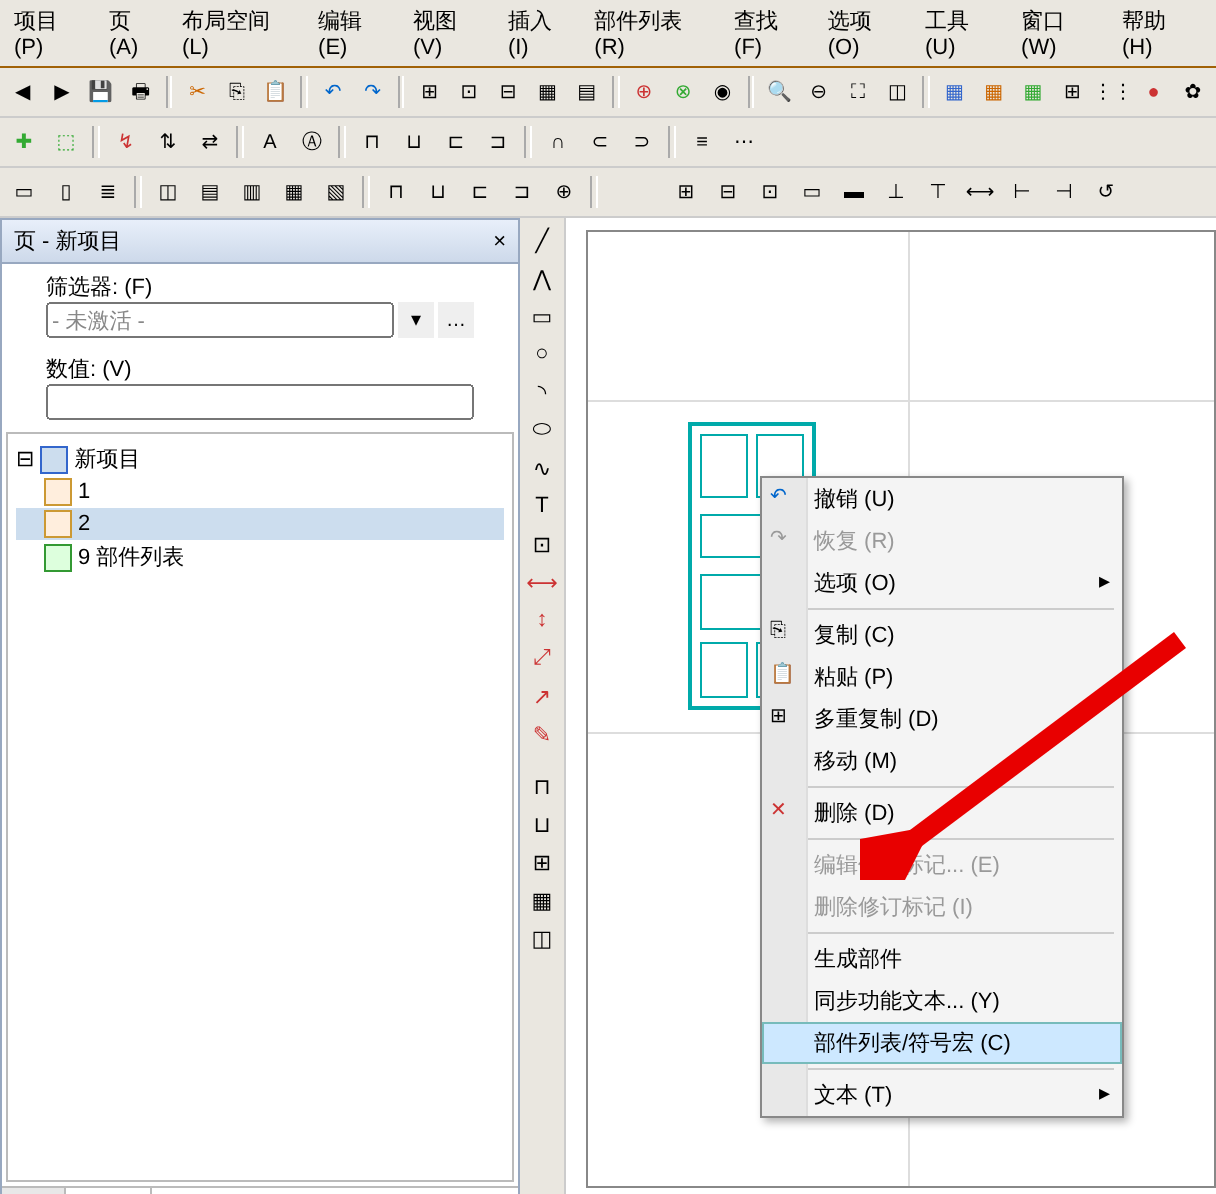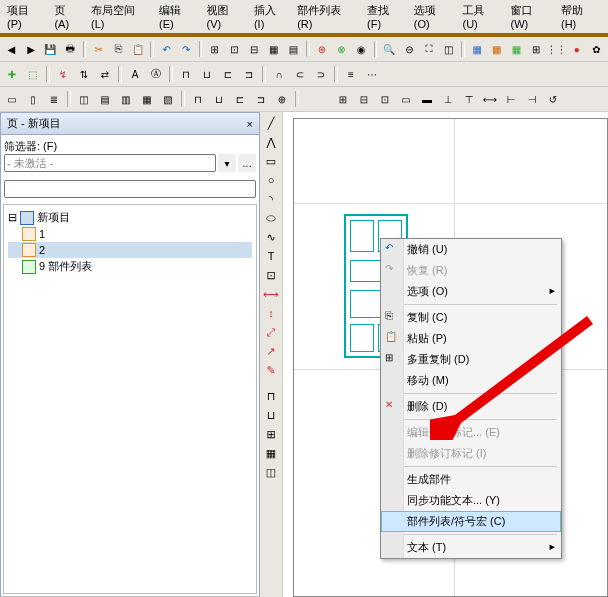--- a/index.html
+++ b/index.html
@@ -1,24 +1,24 @@
 <!DOCTYPE html>
 <html><head>
 <meta charset="utf-8">
 <style>
 html,body{margin:0;padding:0;font-family:"Microsoft YaHei","SimSun",sans-serif;font-size:11px;background:#f0f0f0;overflow:hidden;width:608px;height:597px}
-.menubar{background:#eae7e0;padding:2px 4px;display:flex;gap:2px;border-bottom:4px solid #a16207}
+.menubar{background:#eae7e0;padding:2px 4px;display:flex;gap:2px;border-bottom:1px solid #a16207}
 .menubar span{padding:1px 3px;cursor:default}
 .toolbar{background:#eae7e0;padding:2px;display:flex;gap:1px;border-bottom:1px solid #ccc;align-items:center;flex-wrap:nowrap;overflow:hidden}
 .tbtn{width:18px;height:18px;display:inline-flex;align-items:center;justify-content:center;border:1px solid transparent;cursor:pointer;font-size:10px}
 .sep{width:2px;height:16px;border-left:1px solid #aaa;border-right:1px solid #fff;margin:0 2px}
 .main{display:flex;height:calc(597px - 92px)}
 .leftpanel{width:258px;background:#fff;border:1px solid #98a8c0;display:flex;flex-direction:column}
 .panel-title{background:linear-gradient(#e8effa,#cdd9ea);padding:3px 6px;border-bottom:1px solid #98a8c0;display:flex;justify-content:space-between;align-items:center}
-.field{padding:4px 3px}
+.field{padding:4px 22px}
 .field input,.field select{width:100%;box-sizing:border-box;font-size:11px;padding:1px}
 .tree{flex:1;border:1px solid #bbb;margin:2px;background:#fff;padding:4px;overflow:auto}
 .tree-item{padding:1px 0 1px 14px;display:flex;align-items:center;gap:3px}
 .tree-item.sel{background:#cde;}
 .tree-ico{width:12px;height:12px;display:inline-block}
 .bottabs{display:flex;border-top:1px solid #bbb}
 .bottab{padding:2px 10px;border-right:1px solid #bbb;background:#e8e8e8}
 .bottab.active{background:#fff}
 .vtoolbar{width:22px;background:#eae7e0;display:flex;flex-direction:column;align-items:center;padding-top:2px;gap:1px;border-right:1px solid #ccc}
 .vbtn{width:18px;height:18px;display:flex;align-items:center;justify-content:center;cursor:pointer;font-size:11px}
@@ -155,20 +155,21 @@
     </div>
     <div class="field">
       <div>筛选器: (F)</div>
       <div style="display:flex;gap:2px">
         <input type="text" style="flex: 1 1 0%; color: rgb(136, 136, 136);" value="- 未激活 -">
         <button class="tbtn">▾</button>
         <button class="tbtn">…</button>
       </div>
     </div>
     <div class="field">
+      <div>数值: (V)</div>
       <input type="text" value="" style="">
     </div>
     <div class="tree">
       <div class="tree-item" style="padding-left:0">
         <span>⊟</span>
         <span class="tree-ico" style="background:#cde;border:1px solid #36c"></span>
         <span>新项目</span>
       </div>
       <div class="tree-item">
         <span class="tree-ico" style="background:#fed;border:1px solid #c93"></span>

